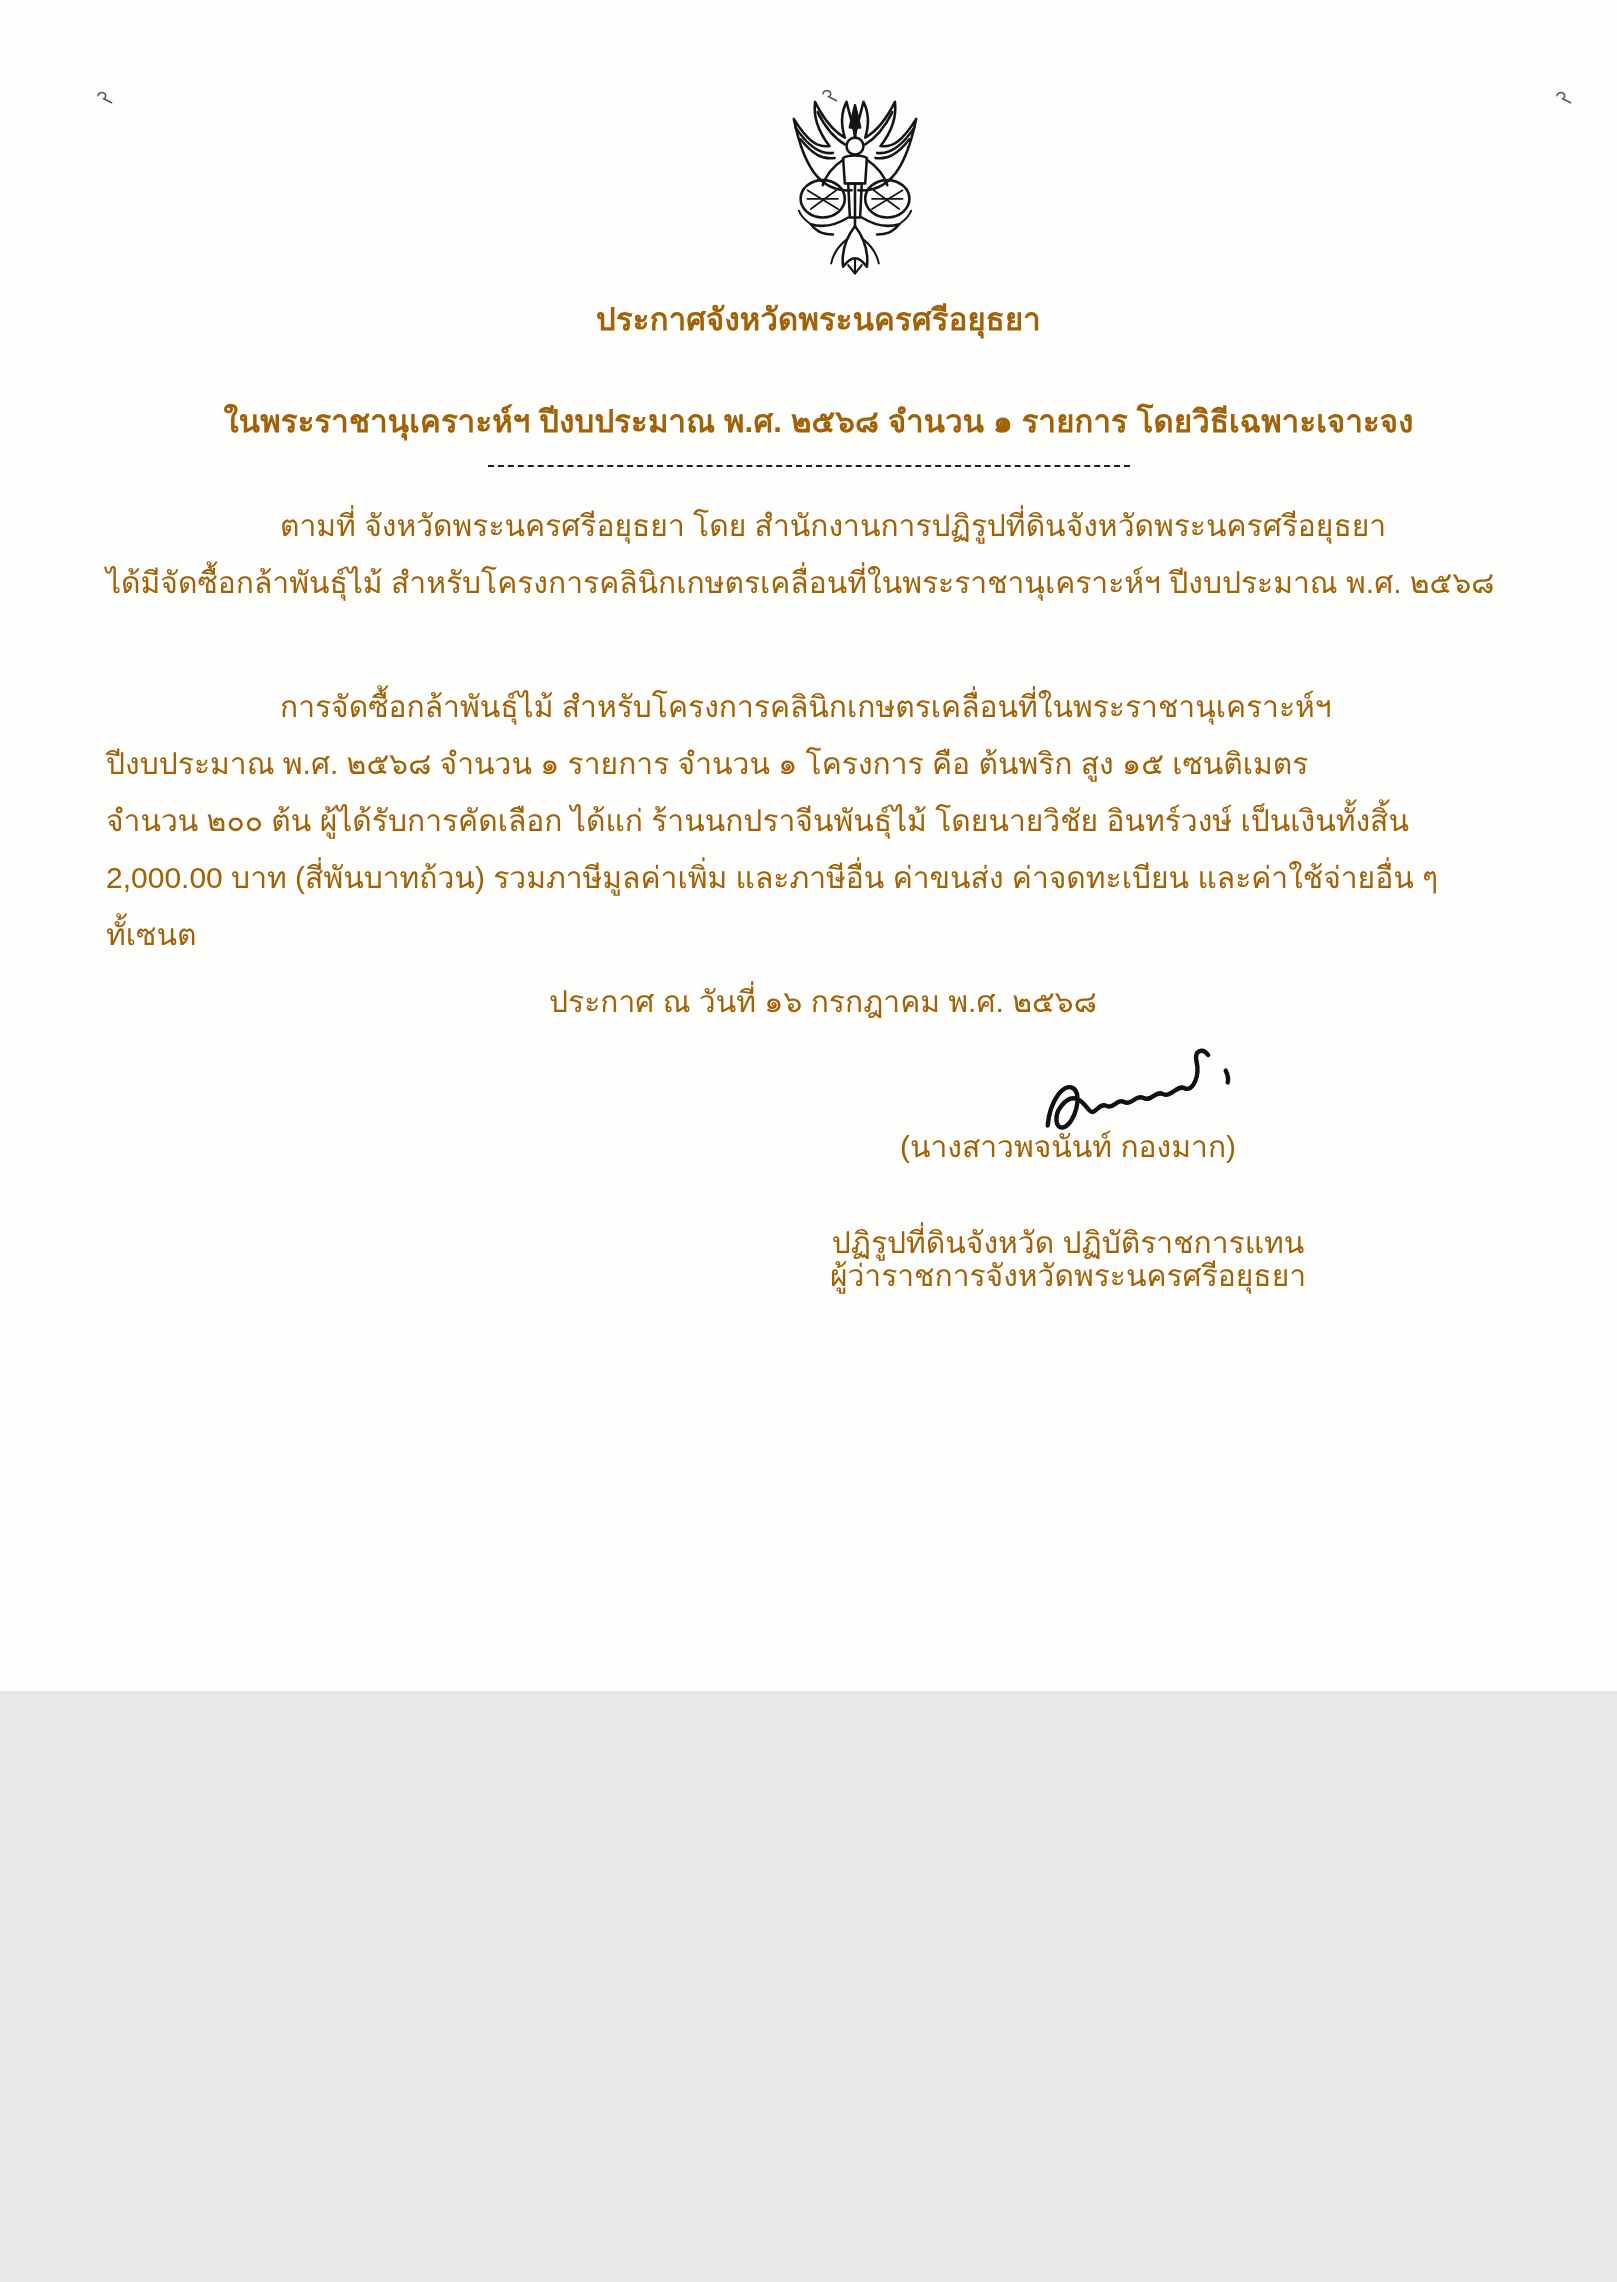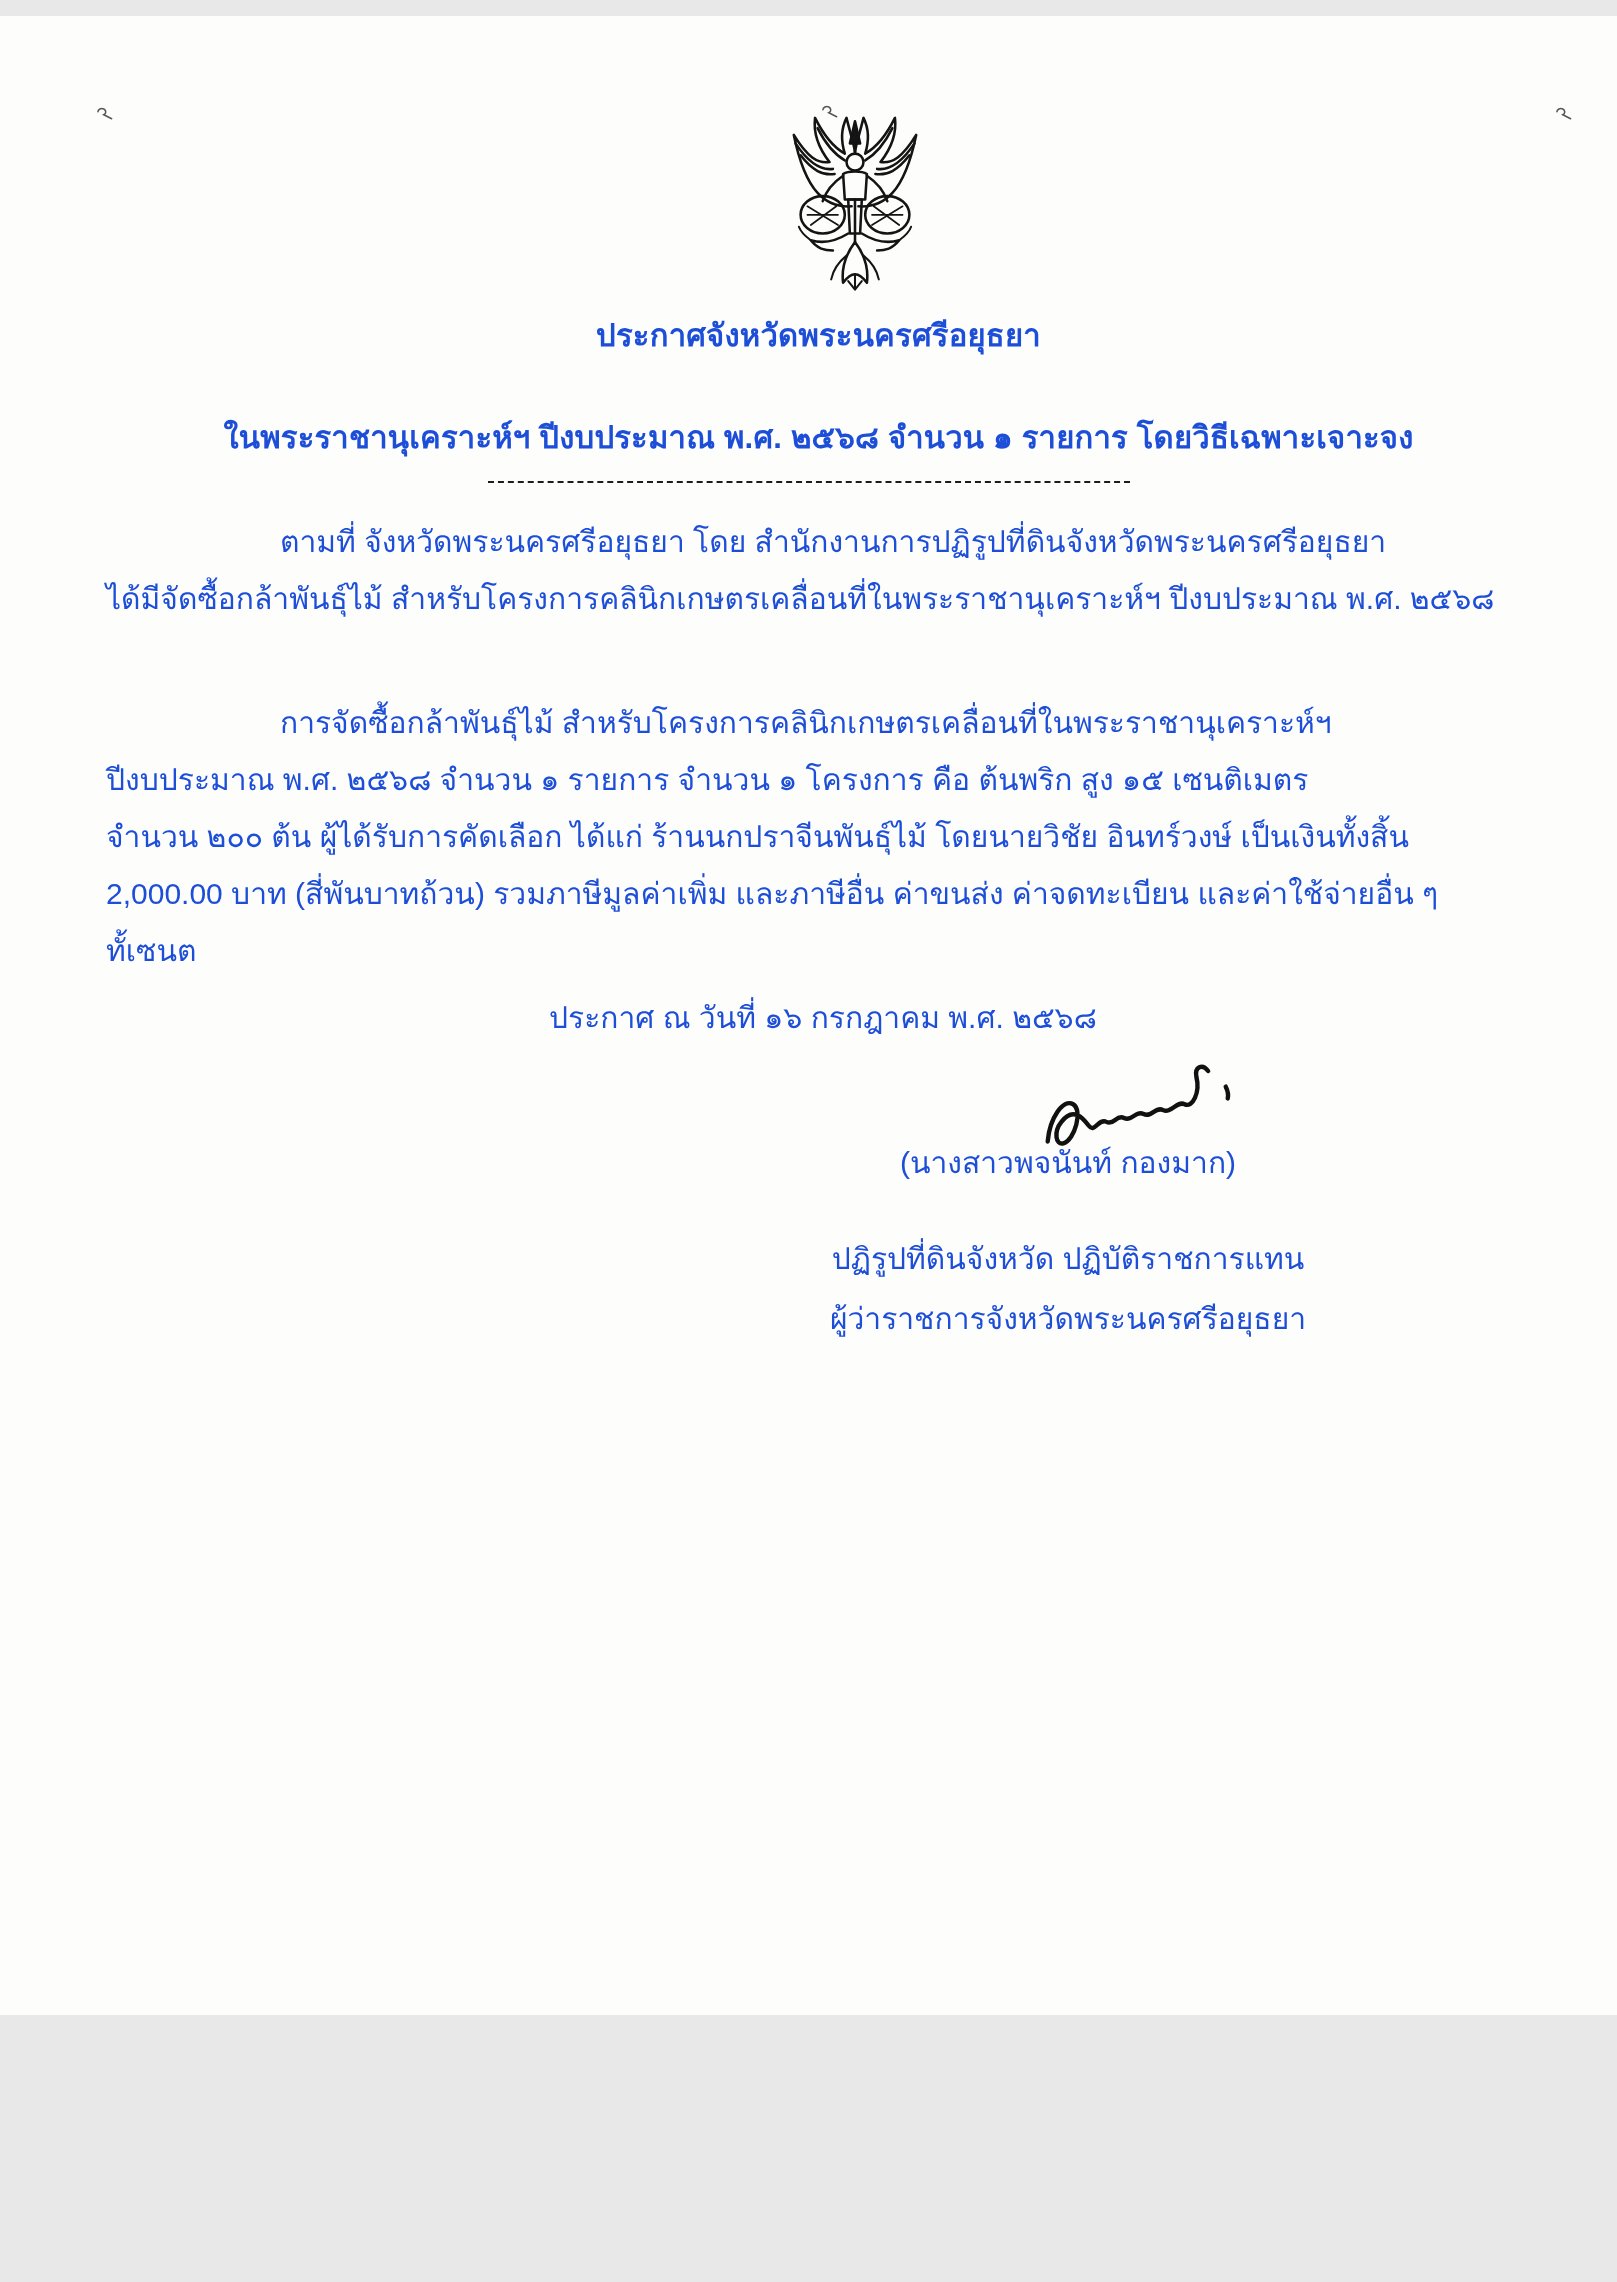--- a/index.html
+++ b/index.html
@@ -3,24 +3,24 @@
 <meta charset="utf-8">
 <style>
   html, body { margin: 0; padding: 0; }
   body {
     background: #e8e8e8;
     font-family: "Liberation Sans", "DejaVu Sans", sans-serif;
   }
   .page {
     position: relative;
     width: 1617px;
-    height: 1999px;
-    margin: 16px auto;
+    height: 1691px;
+    margin: 0 auto;
     background: #fdfdfc;
-    color: #1d4ed8;
+    color: #a16207;
     overflow: hidden;
   }
   .abs { position: absolute; }
   .title-line {
     left: 113px;
     width: 1411px;
     text-align: center;
     font-size: 31px;
     font-weight: 600;
     letter-spacing: 0.2px;
@@ -141,16 +141,16 @@
     <svg viewBox="0 0 230 120" width="225" height="118">
       <g fill="none" stroke="#111" stroke-width="4.5" stroke-linecap="round" stroke-linejoin="round">
         <path d="M14 86 C16 62 30 42 40 48 C50 54 42 84 30 88 C22 90 20 76 28 66 C40 50 50 62 56 70 C62 78 66 62 74 66 C82 70 84 58 92 62 C100 66 104 54 112 58 C120 62 124 50 132 54 C140 58 146 44 154 48 C162 52 170 36 166 20 C164 10 172 6 178 14"></path>
         <path d="M196 30 C198 34 199 38 198 42"></path>
       </g>
     </svg>
   </div>
 
   <div class="abs sign-block" style="top:1123px;">(นางสาวพจนันท์ กองมาก)</div>
   <div class="abs sign-block" style="top:1219px;">ปฏิรูปที่ดินจังหวัด ปฏิบัติราชการแทน</div>
-  <div class="abs sign-block" style="top:1279px;">ผู้ว่าราชการจังหวัดพระนครศรีอยุธยา</div>
+  <div class="abs sign-block" style="top:1252px;">ผู้ว่าราชการจังหวัดพระนครศรีอยุธยา</div>
 
 </div>
 
 
 </body></html>

